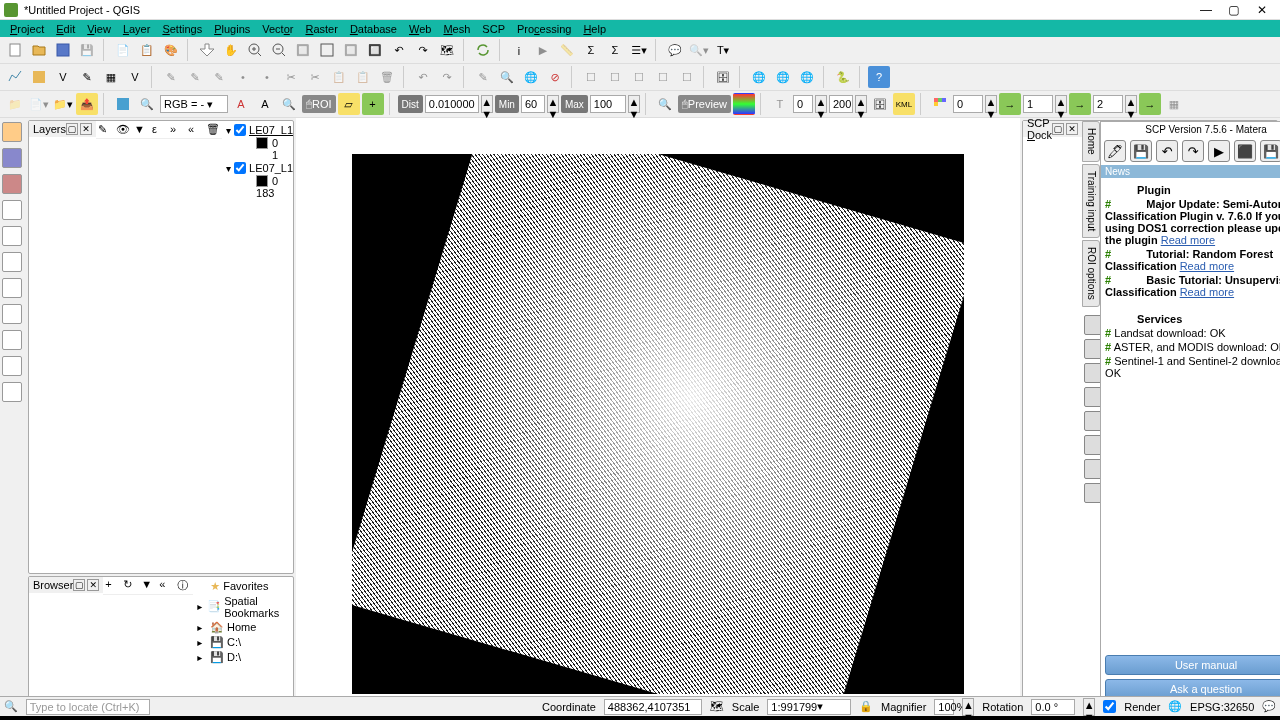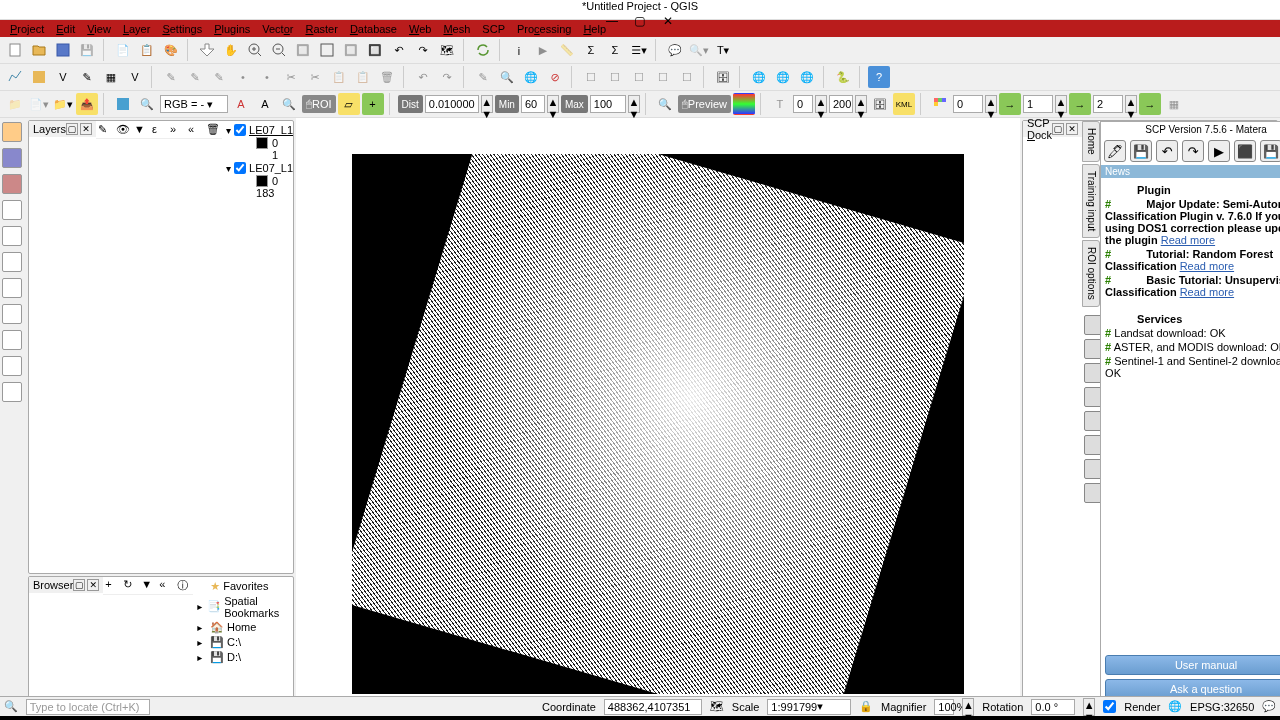--- a/index.html
+++ b/index.html
@@ -1,22 +1,22 @@
 <!DOCTYPE html>
 <html><head>
 <meta charset="utf-8">
 <style>
 * { margin:0; padding:0; box-sizing:border-box; font-family:"Segoe UI",Tahoma,sans-serif; font-size:11px; }
 body { background:#f0f0f0; width:1280px; height:720px; overflow:hidden; position:relative; }
-.titlebar { height:20px; background:#fff; display:flex; align-items:center; padding:0 4px; border-bottom:1px solid #ddd;flex-direction:column; }
+.titlebar { height:20px; background:#fff; display:flex; align-items:center; padding:0 4px; border-bottom:1px solid #ddd; }
 .titlebar-icon { width:14px; height:14px; background:#589632; border-radius:2px; margin-right:6px; }
 .titlebar-text { flex:1; }
 .titlebar-btns { display:flex; }
 .titlebar-btn { width:28px; height:18px; display:flex; align-items:center; justify-content:center; font-size:12px; }
-.menubar { height:17px; background:#b91c1c; display:flex; align-items:center; padding:0 4px; }
+.menubar { height:17px; background:#14b8a6; display:flex; align-items:center; padding:0 4px; }
 .menu-item { padding:1px 6px; cursor:default; }
 .menu-item span { text-decoration:underline; }
 .toolbar { background:#f0f0f0; display:flex; align-items:center; padding:2px 4px; gap:2px; flex-wrap:nowrap; border-bottom:1px solid #ddd; }
 .tbtn { width:22px; height:22px; display:flex; align-items:center; justify-content:center; border:1px solid transparent; border-radius:2px; }
 .tbtn svg { width:16px; height:16px; }
 .tsep { width:4px; height:22px; border-left:1px solid #ccc; margin:0 3px; }
 .ttext { height:18px; border:1px solid #aaa; background:#fff; padding:0 3px; display:flex; align-items:center; }
 .tspin { width:12px; height:18px; border:1px solid #aaa; background:#eee; font-size:6px; display:flex; flex-direction:column; }
 .tspin div { flex:1; display:flex; align-items:center; justify-content:center; }
 .tlabel { background:#777; color:#fff; padding:0 4px; height:18px; display:flex; align-items:center; font-size:10px; border-radius:2px; }

